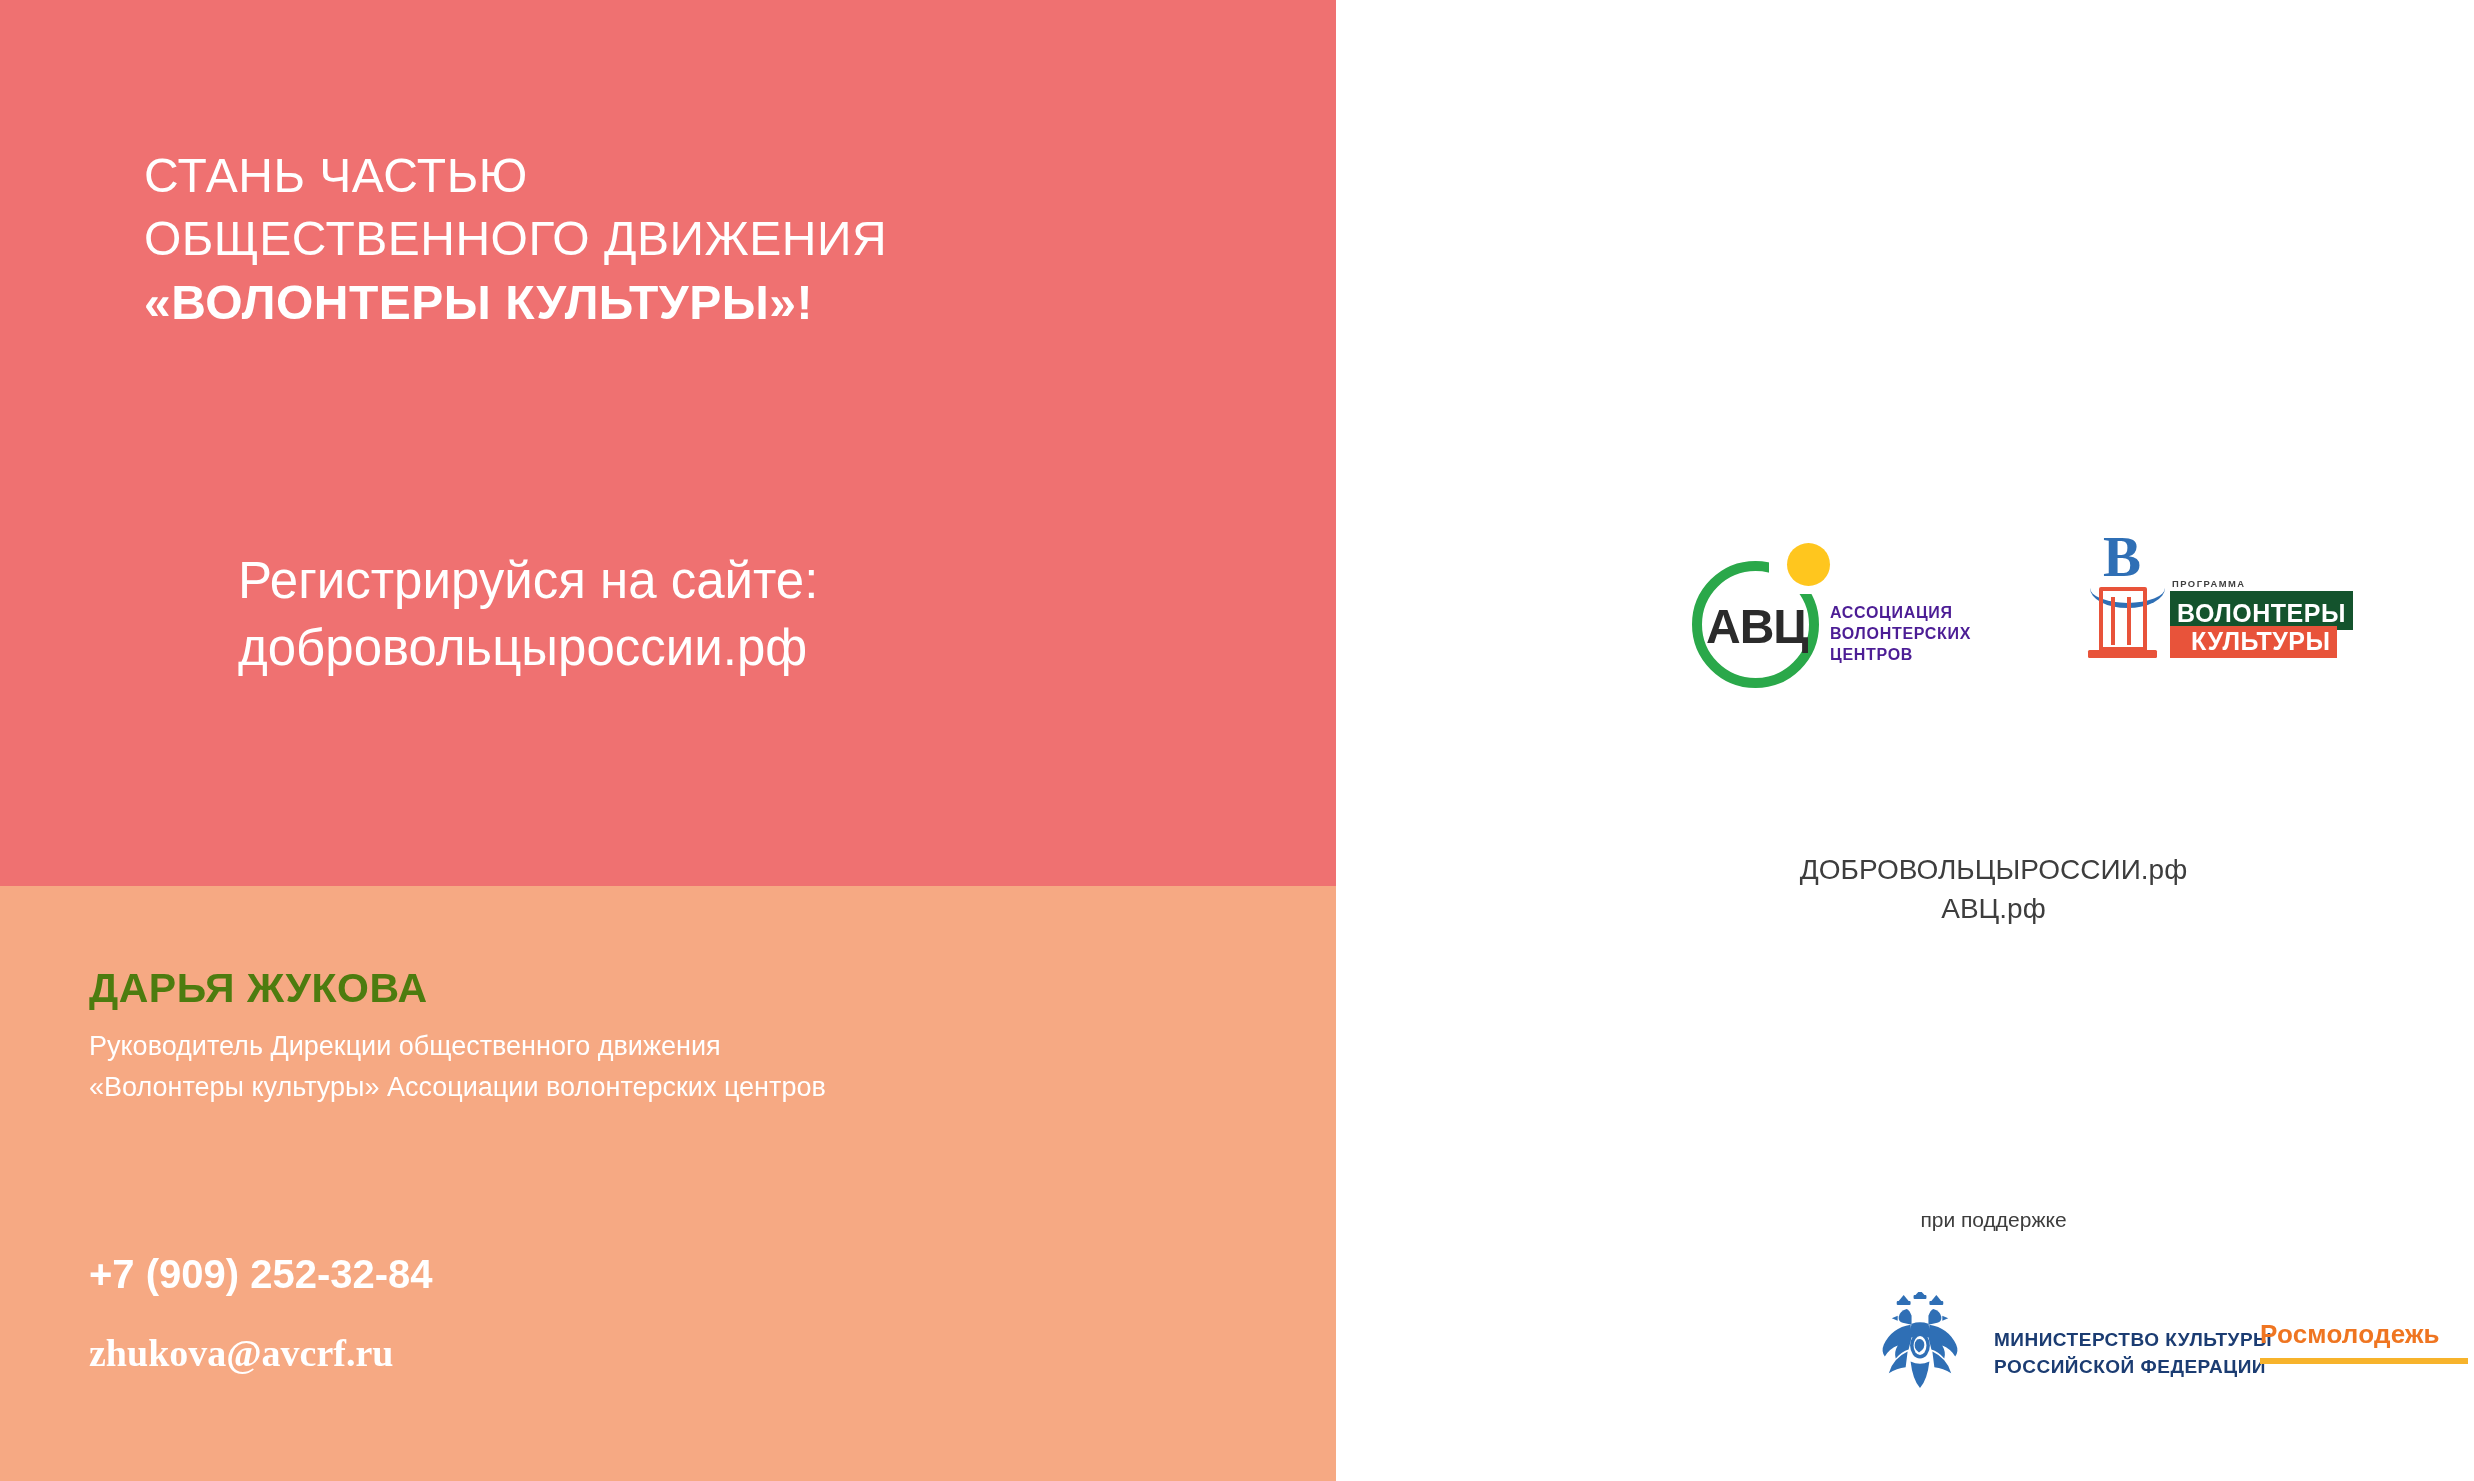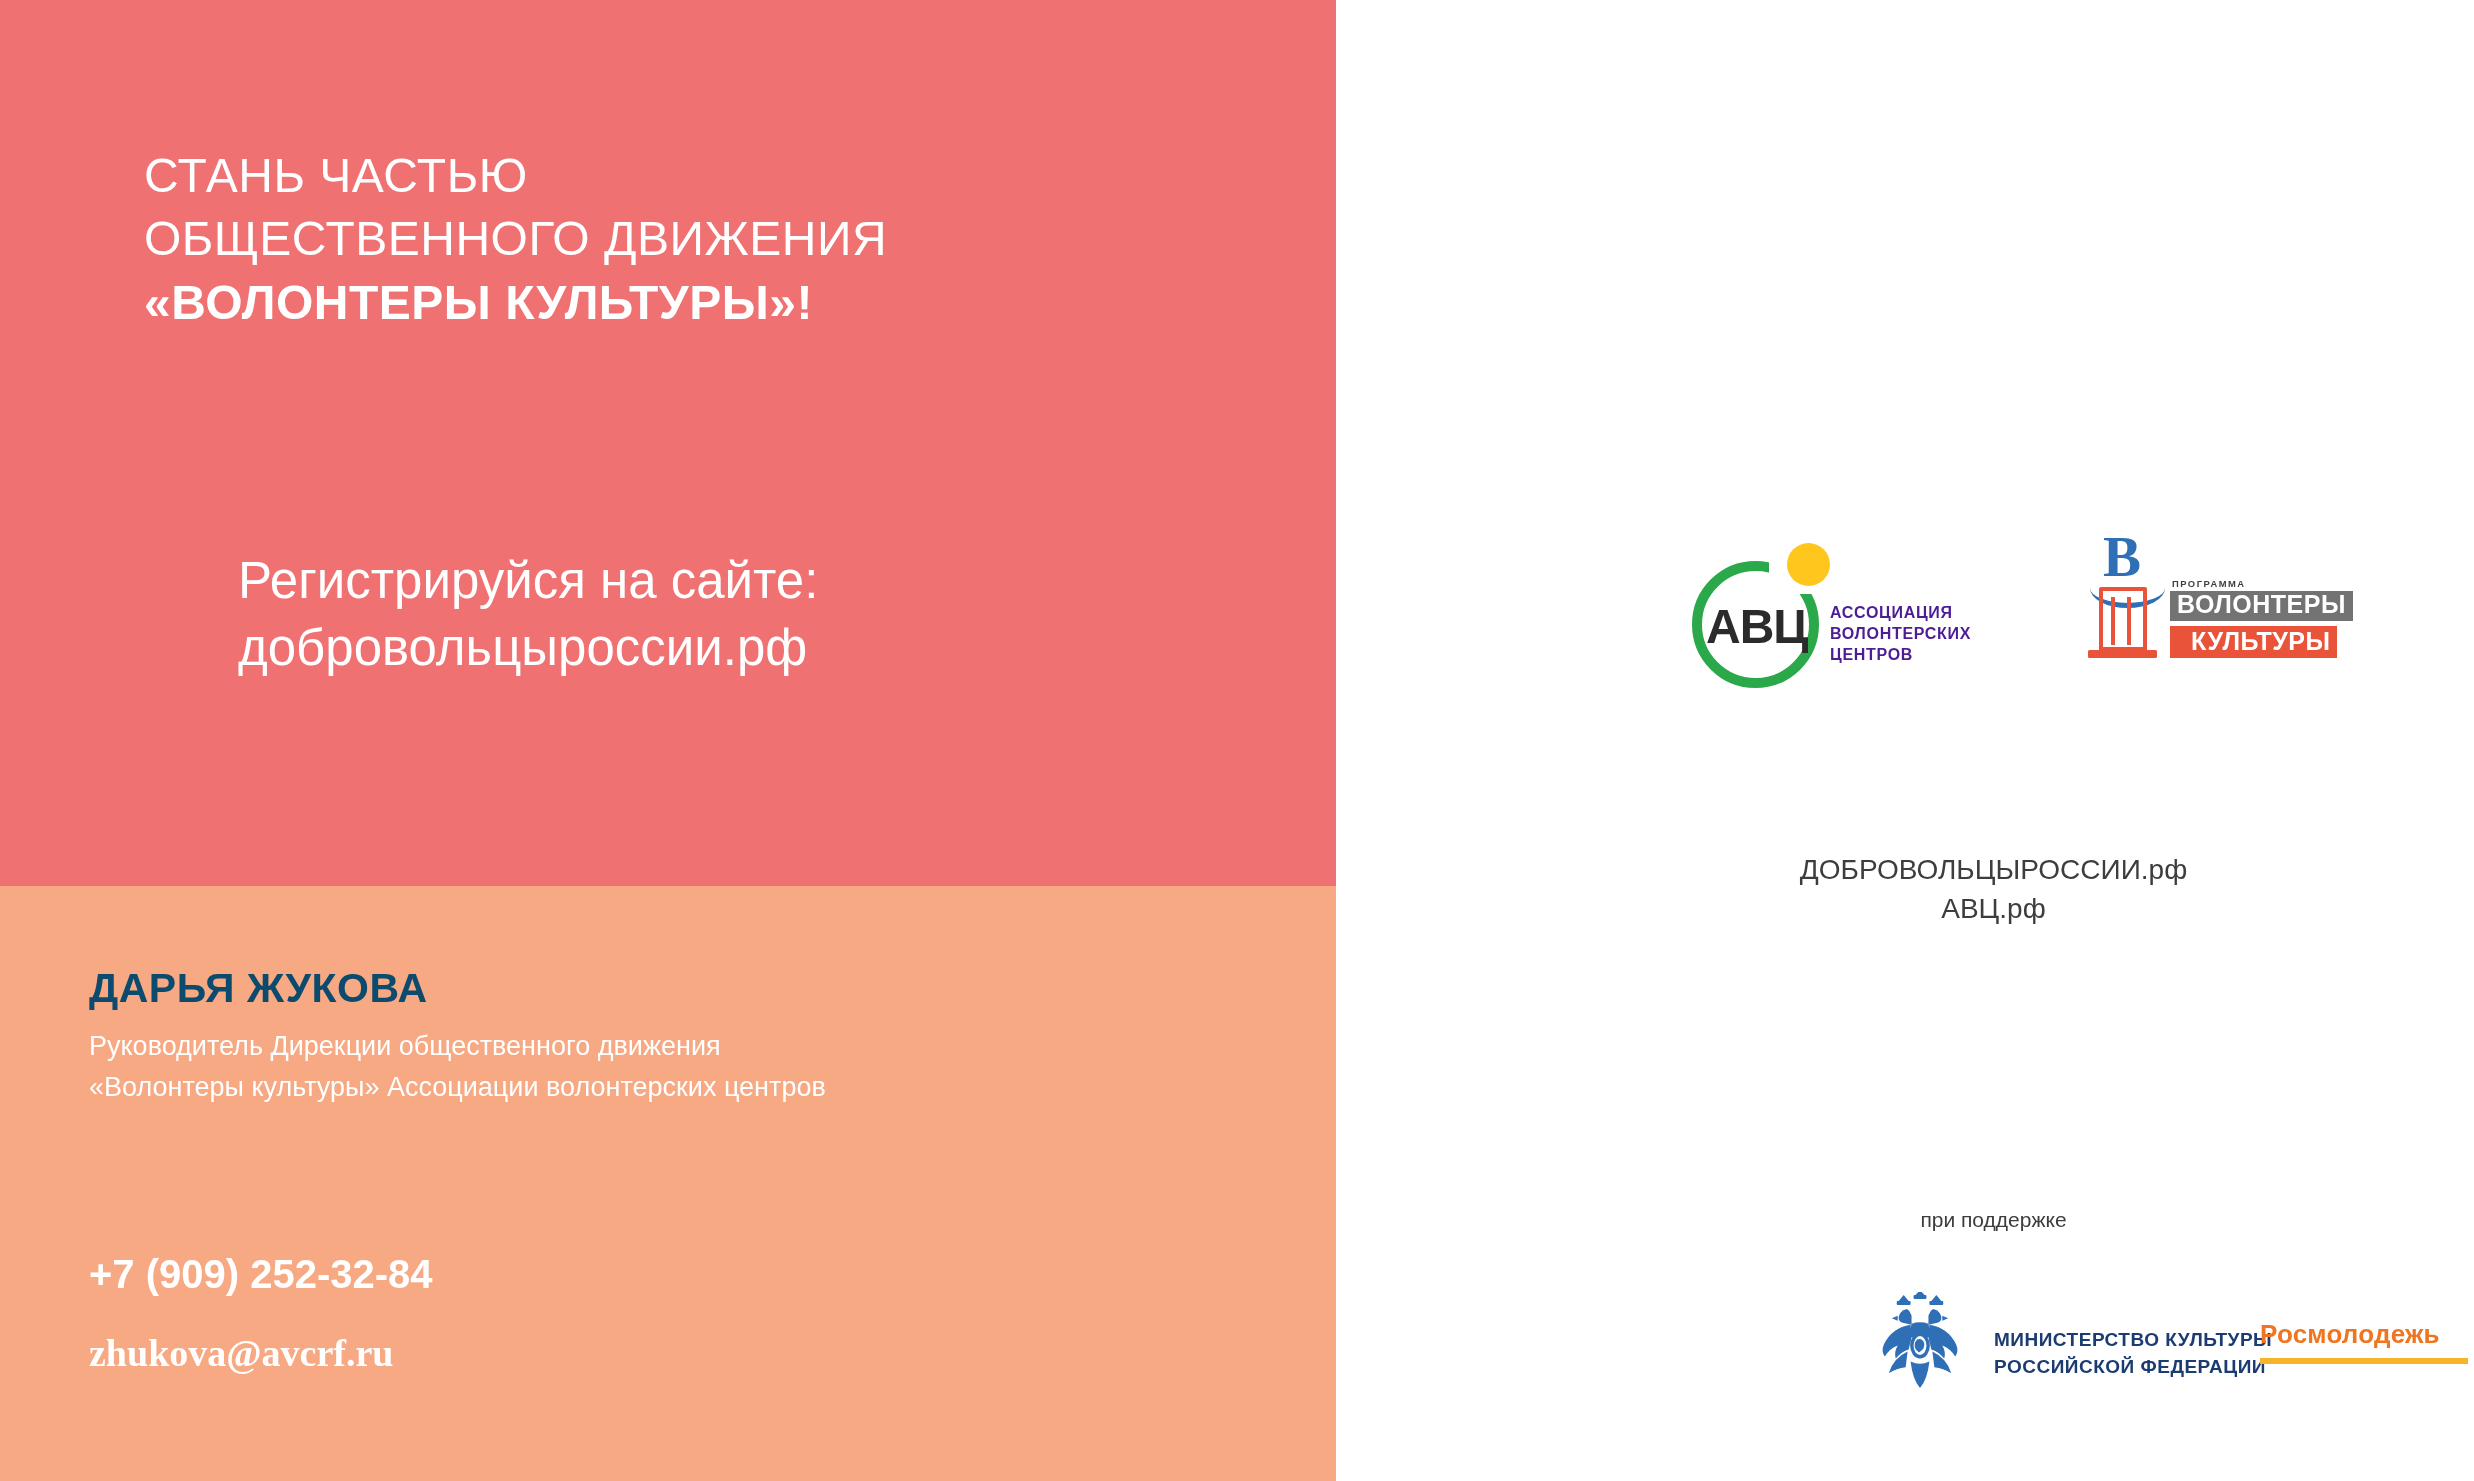--- a/index.html
+++ b/index.html
@@ -66,21 +66,21 @@
     color: #ffffff;
     font-size: 51px;
     font-weight: 400;
     line-height: 1.32;
   }
 
   .person-name {
     position: absolute;
     left: 89px;
     top: 965px;
-    color: #0c4a6e;
+    color: #4d7c0f;
     font-size: 41px;
     font-weight: 700;
     letter-spacing: 0.5px;
   }
   .person-role {
     position: absolute;
     left: 89px;
     top: 1026px;
     width: 1188px;
     color: #ffffff;
@@ -249,22 +249,22 @@
     top: 53px;
     font-size: 9.4px;
     font-weight: 700;
     color: #3f3f3f;
     letter-spacing: 1.5px;
   }
   .vk-l1 {
     position: absolute;
     left: 97px;
     top: 66px;
-    padding: 1px 7px 4px 7px;
-    background: #737373;
+    padding: 10px 7px 4px 7px;
+    background: #14532d;
     color: #ffffff;
     font-size: 25px;
     font-weight: 700;
     letter-spacing: 0.5px;
     line-height: 1;
   }
   .vk-l2 {
     position: absolute;
     left: 97px;
     top: 101px;

